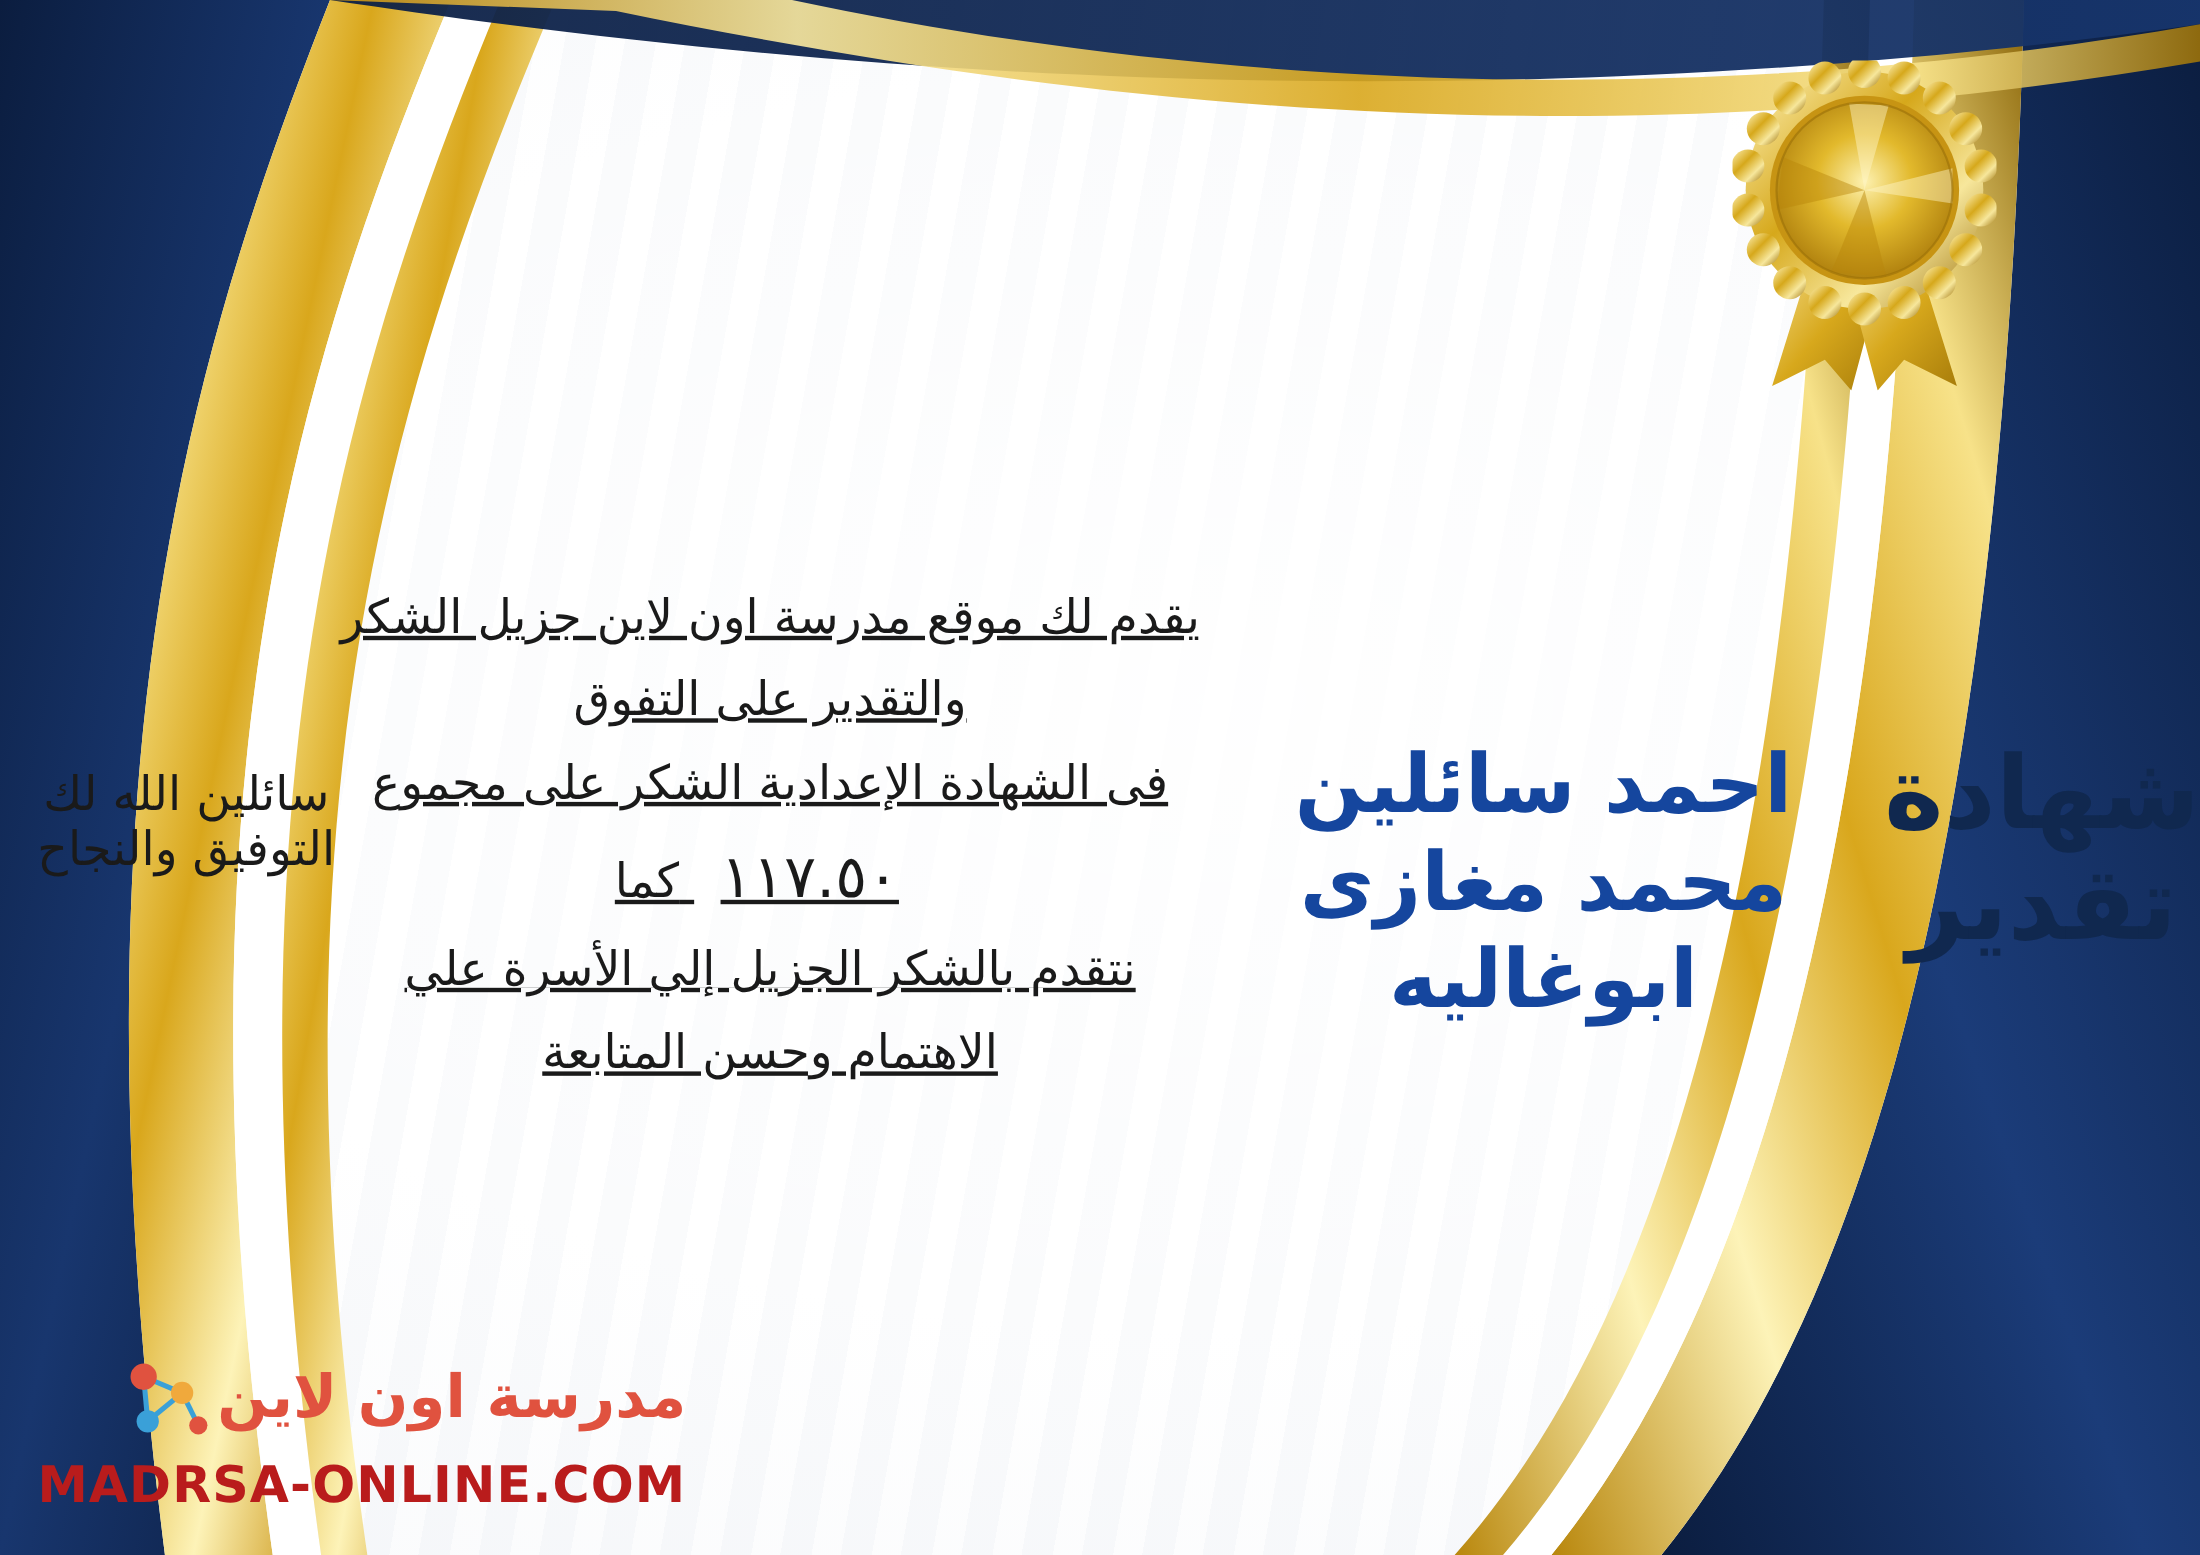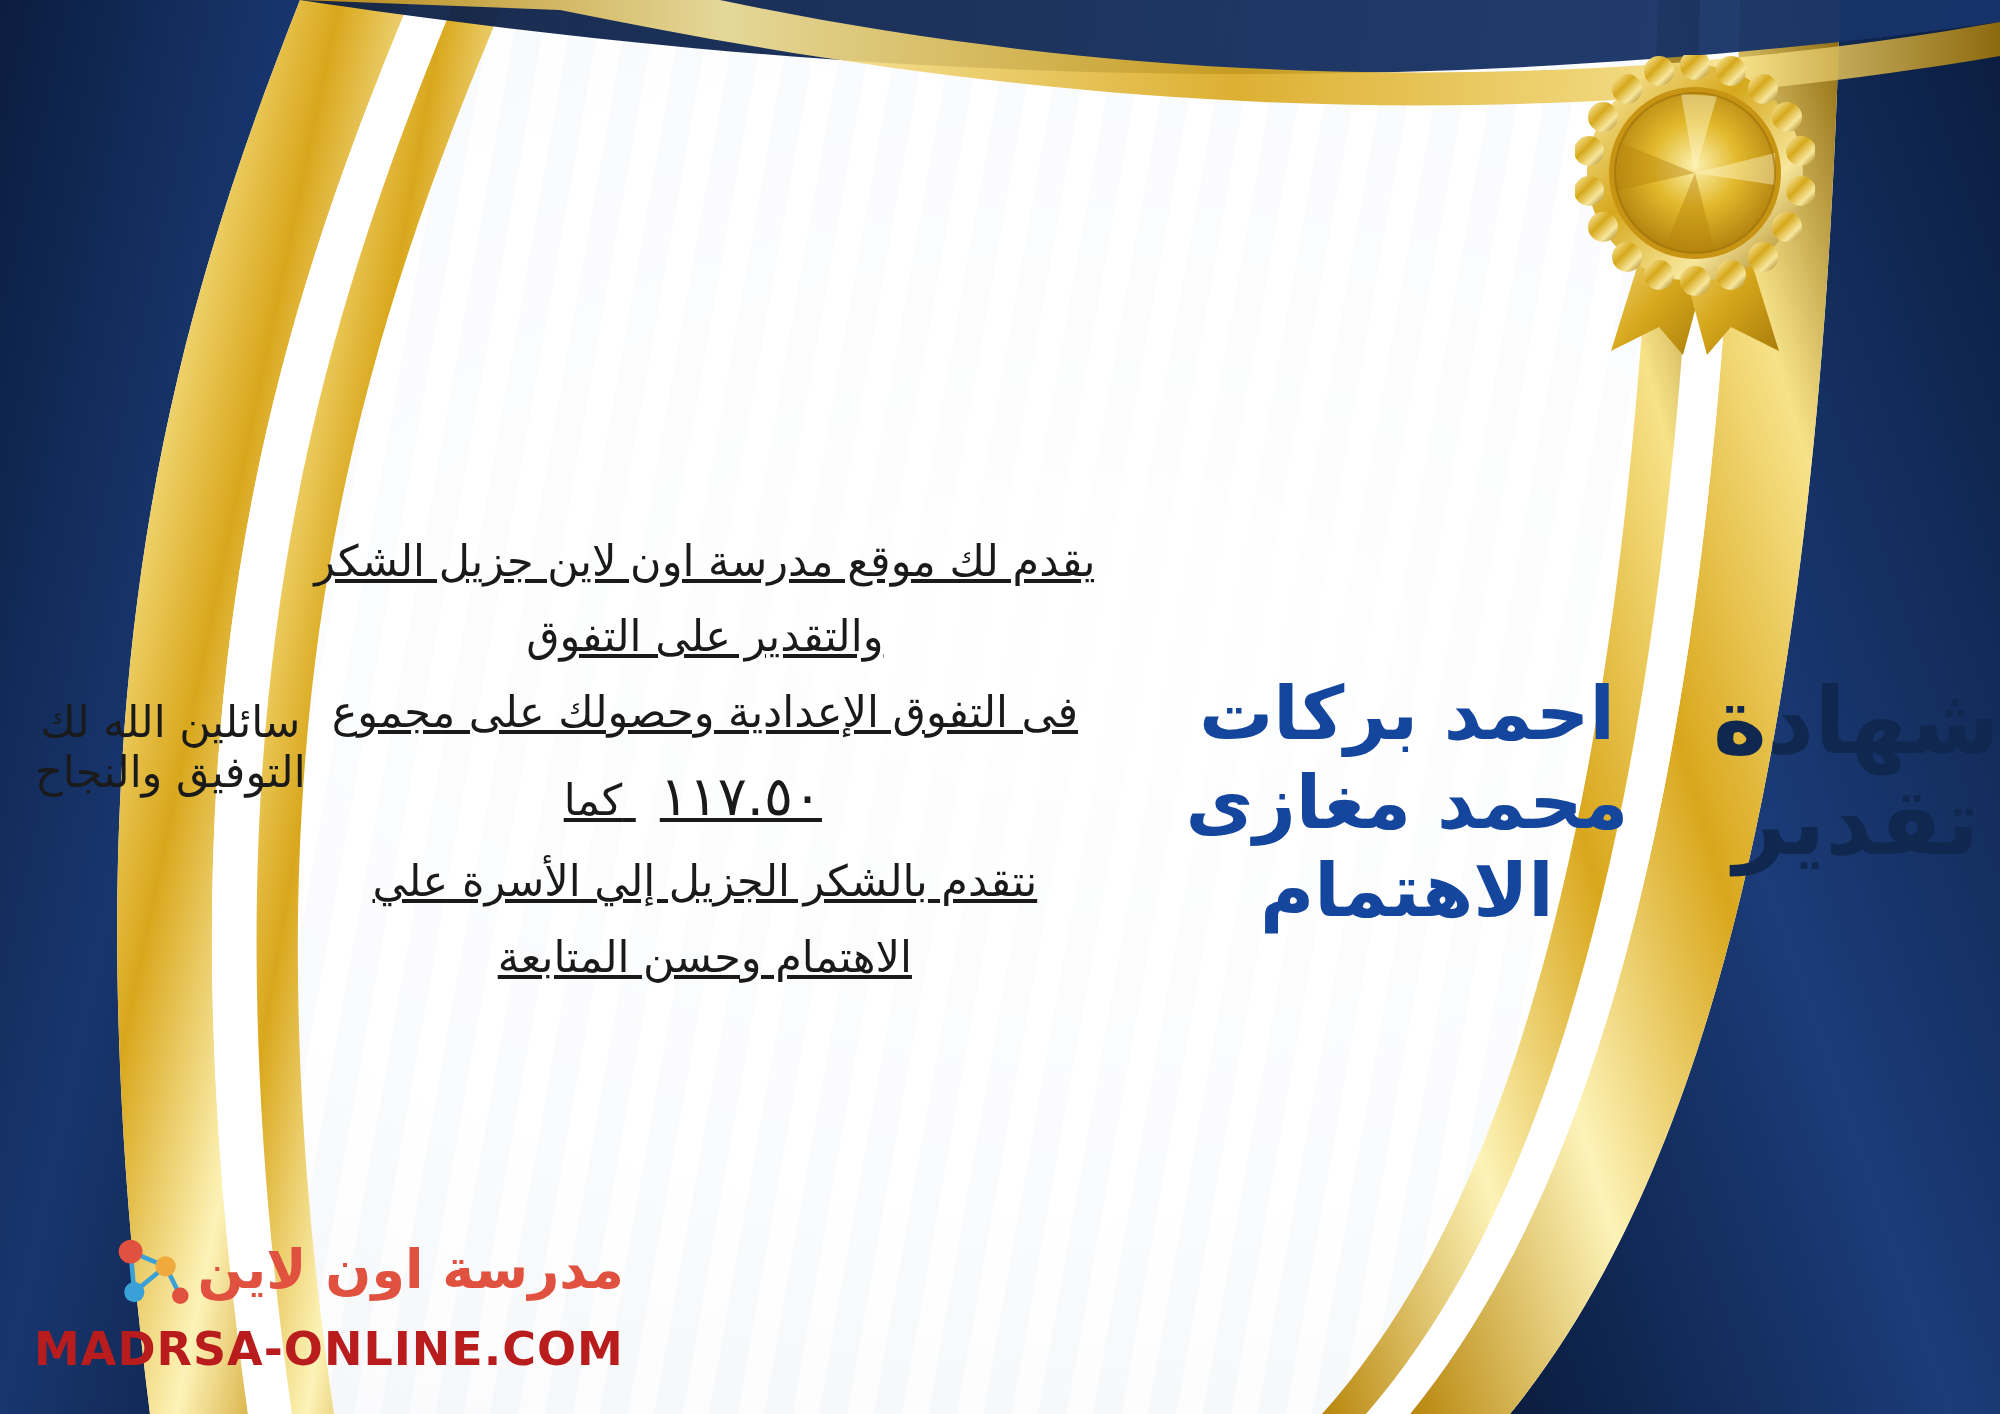--- a/index.html
+++ b/index.html
@@ -296,26 +296,26 @@
         <path d="M0,0 L20,79 L-30,74 Z" fill="#b8860b"></path>
       </g>
       <circle r="80" fill="none" stroke="#9a6f08" stroke-width="2" opacity="0.6"></circle>
     </g>
   </svg>
 
   <div class="content">
 
     <div class="title">شهادة تقدير</div>
 
-    <div class="recipient">احمد بركات محمد مغازى الاهتمام</div>
+    <div class="recipient">احمد سائلين محمد مغازى ابوغاليه</div>
 
     <div class="body-text">
       <div>يقدم لك موقع مدرسة اون لاين جزيل الشكر  والتقدير على التفوق</div>
       <div>
-        <span>فى التفوق الإعدادية وحصولك على مجموع</span>
+        <span>فى الشهادة الإعدادية الشكر على مجموع</span>
         <span class="score">١١٧.٥٠</span>
         <span>كما</span>
       </div>
       <div>نتقدم  بالشكر الجزيل إلي الأسرة علي الاهتمام وحسن المتابعة</div>
     </div>
 
     <div class="wish">سائلين الله لك التوفيق  والنجاح</div>
   </div>
 
   <div class="brand">

